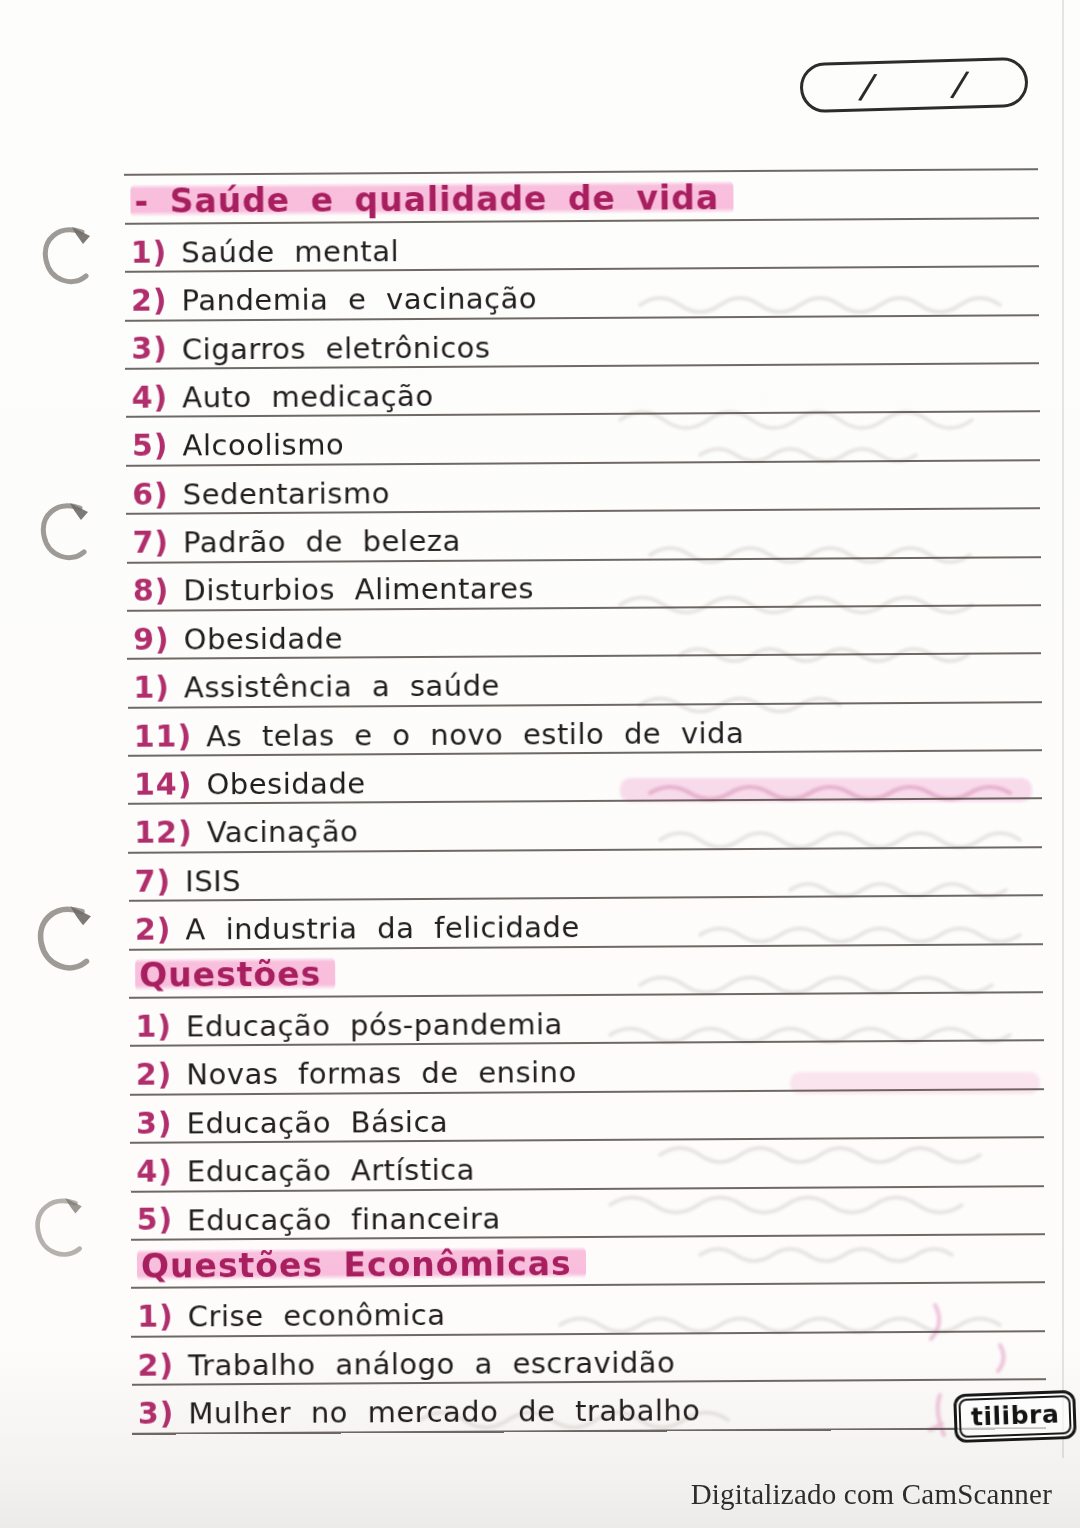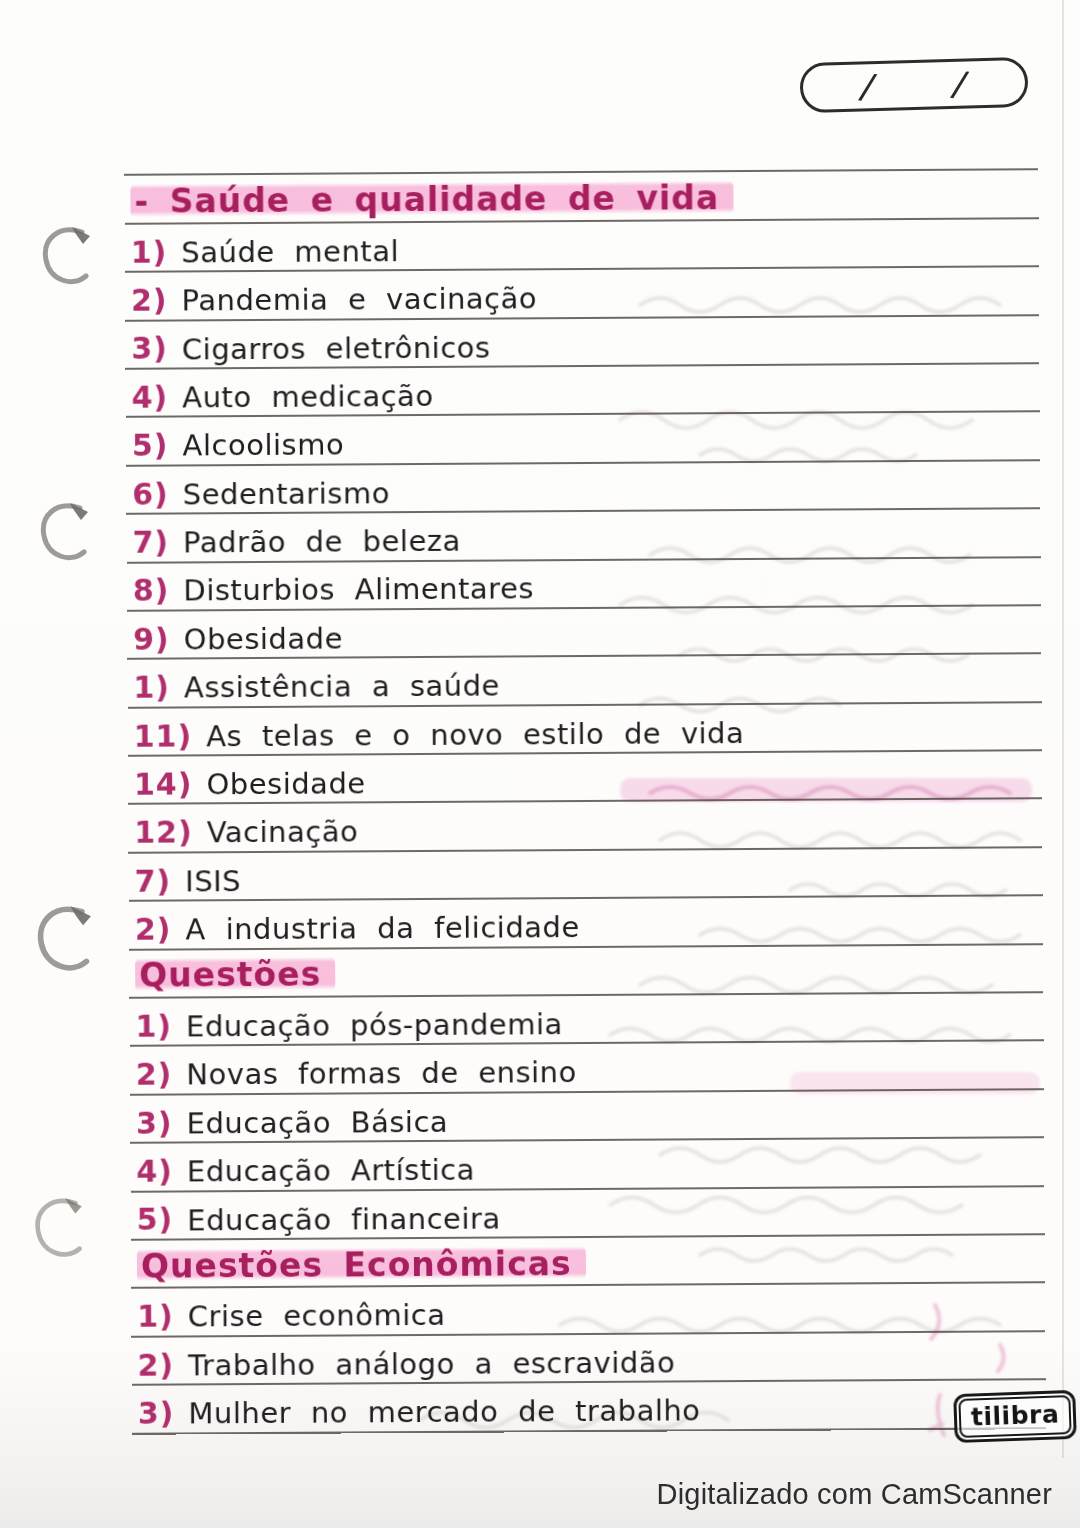--- a/index.html
+++ b/index.html
@@ -66,21 +66,21 @@
     border:3px solid #181818; border-radius:12px; padding:2px;
     transform:rotate(-2deg); background:rgba(255,255,255,.6);
   }
   .brand-badge .inner {
     border:2px solid #181818; border-radius:8px; padding:2px 10px 4px;
     font-size:25px; font-weight:bold; color:#141414; letter-spacing:.5px;
   }
   
   .scan-footer {
     position:absolute; right:28px; top:1478px; z-index:3;
-    font-family:Liberation Sans, sans-serif;
+    font-family:Liberation Serif, serif;
     font-size:29px; color:#2d2d2d; letter-spacing:.2px;
   }
 </style>
 </head>
 <body>
 
 <div class="paper"></div>
 <div class="paper-right-edge"></div>
 
 <svg class="ghost" width="1080" height="1528" viewBox="0 0 1080 1528">

